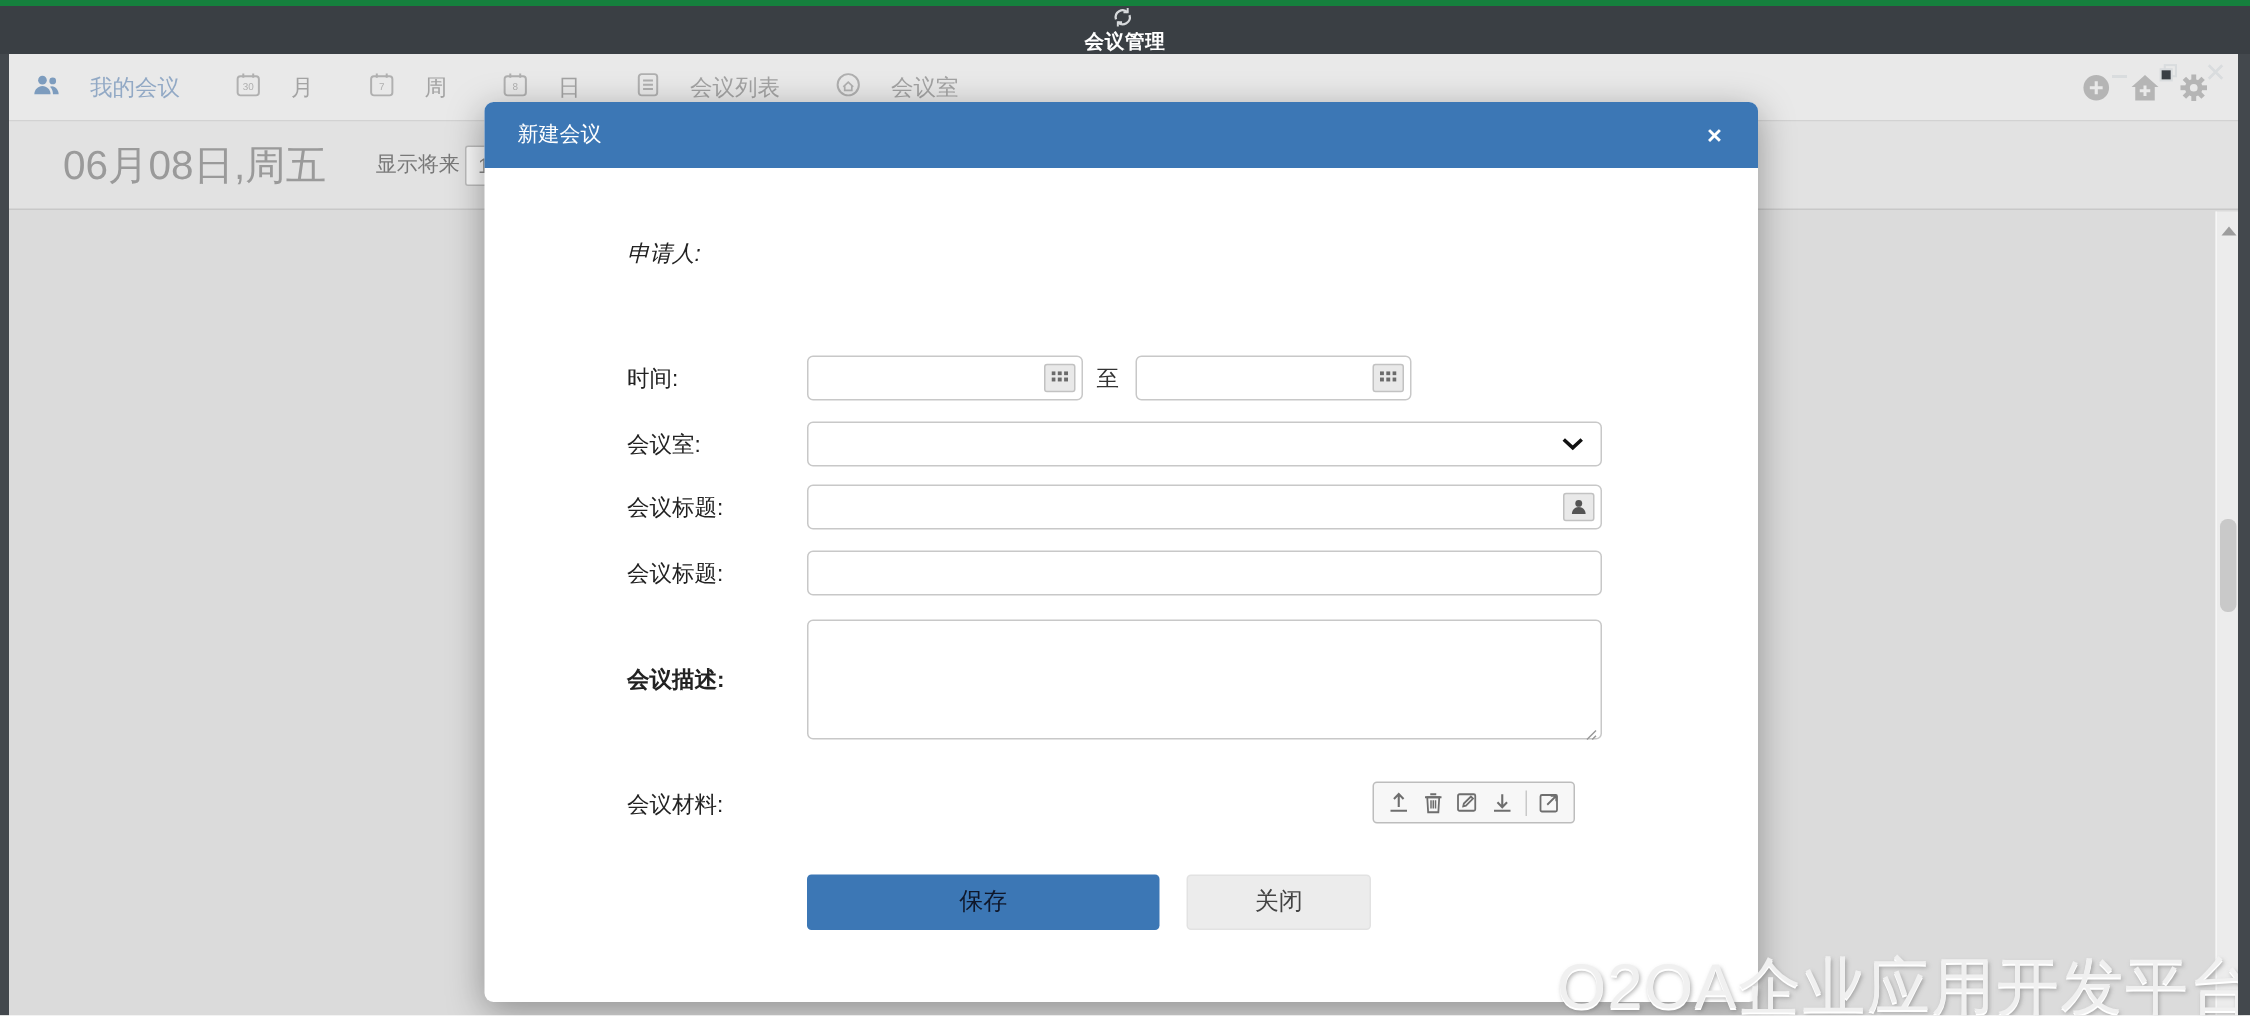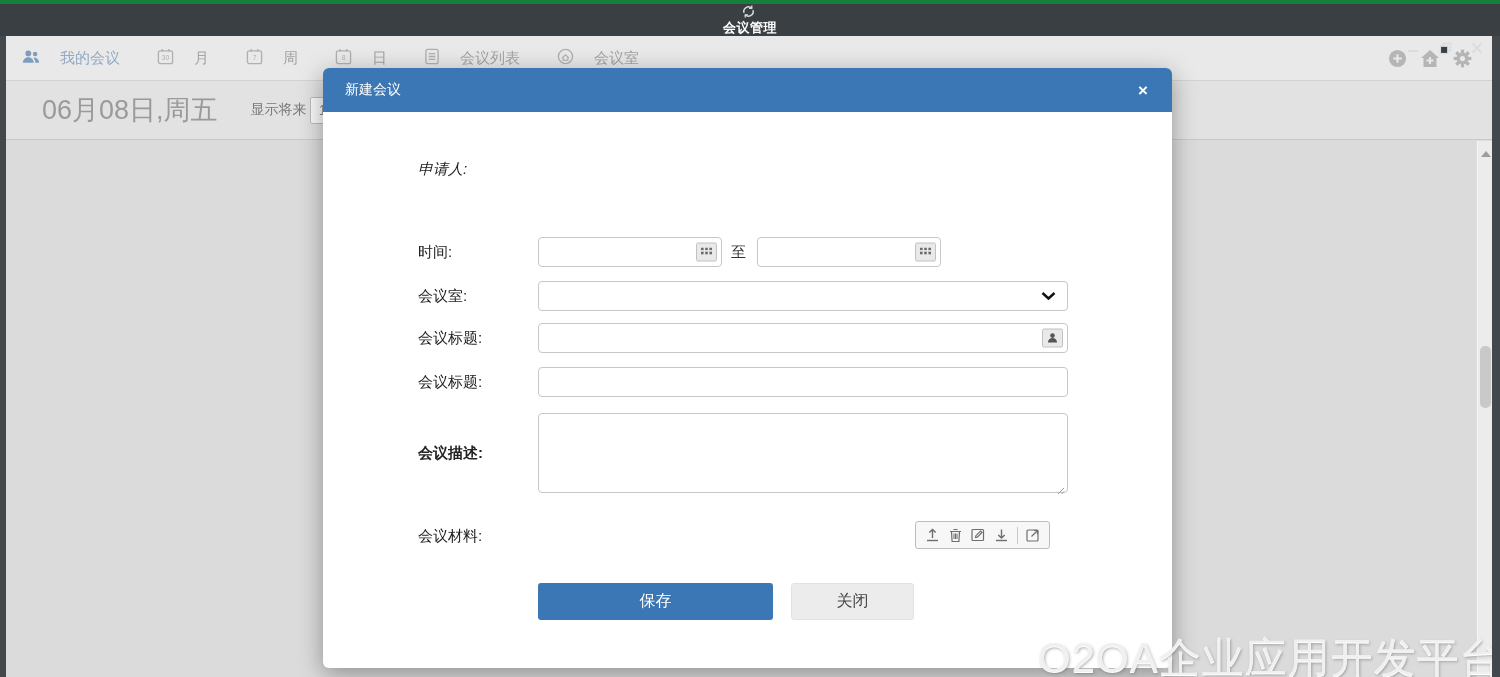--- a/index.html
+++ b/index.html
@@ -81,21 +81,21 @@
     font-size:14px; color:#333; padding:6px 8px; resize:none; font-family:inherit; }
   .resize-grip { position:absolute; left:733px; top:68px; pointer-events:none; }
 
   .attach-bar { position:absolute; left:592px; top:0; height:28px; display:flex; align-items:center;
     gap:7px; padding:0 8px; background:#f7f7f7; border:1px solid #bdbdbd; border-radius:3px; }
   .attach-bar .aic { display:flex; cursor:pointer; }
   .vsep { width:1px; height:17px; background:#c9c9c9; }
 
   .btn { position:absolute; top:0; height:37px; border:none; border-radius:3px; font-size:16px;
     cursor:pointer; font-family:inherit; }
-  .btn-save { left:215px; width:235px; background:#3c77b5; color:#ffffff; }
+  .btn-save { left:215px; width:235px; background:#3c77b5; color:#0f172a; }
   .btn-close { left:468px; width:123px; background:#ececec; color:#444; border:1px solid #e2e2e2; }
 </style>
 </head>
 <body>
 
 <div class="window">
 
   <div class="titlebar">
     <span class="ticon">
       <svg width="15" height="15" viewBox="0 0 16 16" fill="none" stroke="#d6d9db" stroke-width="1.6">

